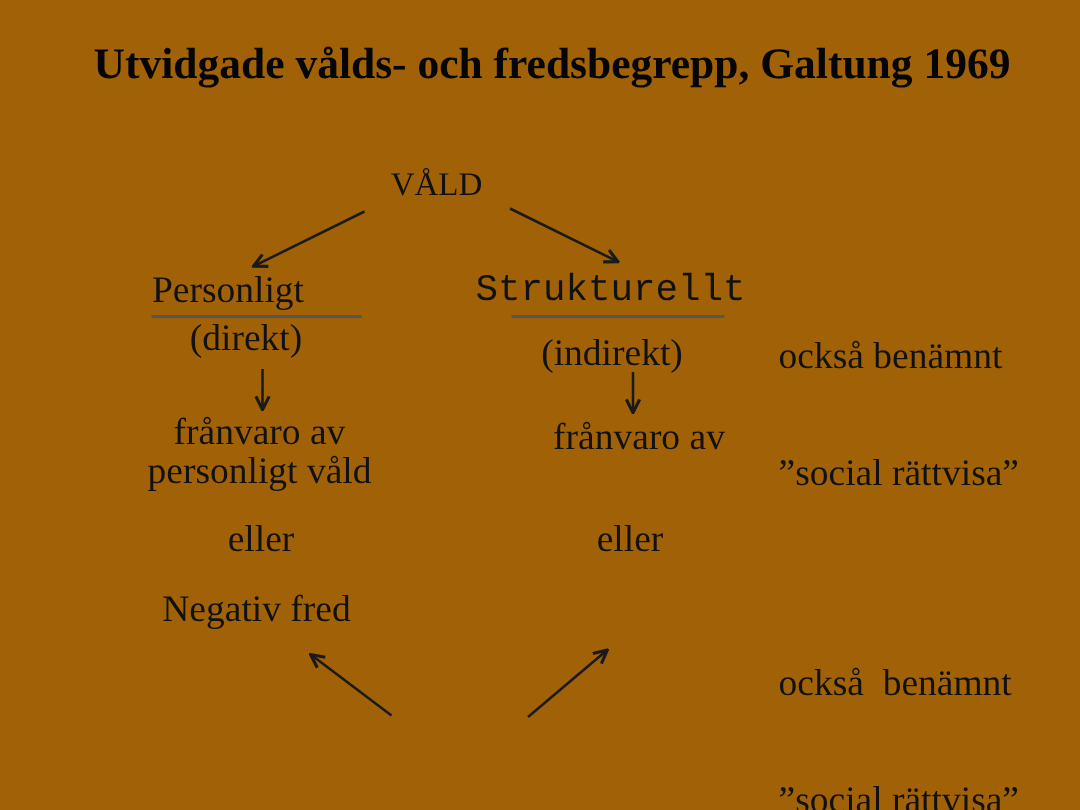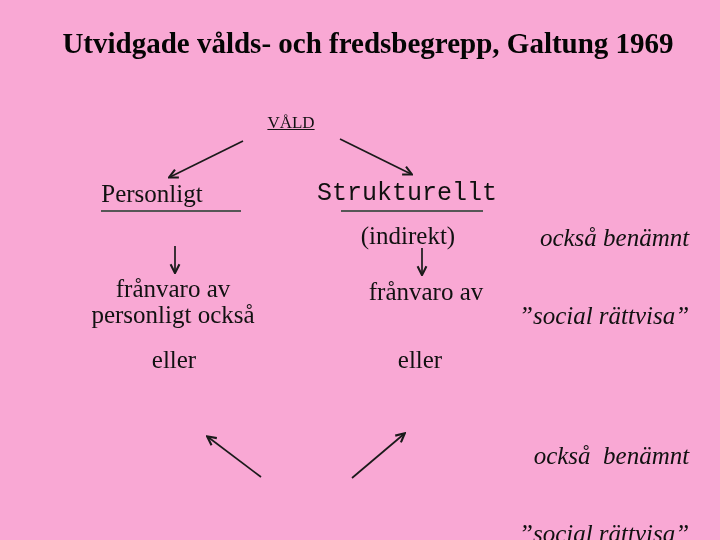--- a/index.html
+++ b/index.html
@@ -11,55 +11,53 @@
     width: 720px;
     height: 540px;
     overflow: hidden;
     position: relative;
     font-family: "Liberation Serif", "DejaVu Serif", serif;
     color: #111111;
   }
   .slide {
     position: absolute;
     inset: 0;
-    background: #f9a8d4;
+    background: #a16207;
   }
   .abs {
     position: absolute;
     white-space: nowrap;
   }
   .ctr {
     transform: translateX(-50%);
     text-align: center;
   }
   .title {
     font-size: 29px;
     font-weight: bold;
     letter-spacing: 0px;
     margin: 0;
     color: #050505;
   }
   .node {
-    font-size: 17px;
+    font-size: 22px;
     line-height: 26px;
-    text-decoration: underline;
   }
   .txt {
     font-size: 25px;
     line-height: 26px;
   }
   .two-line span {
     display: block;
   }
   .note {
     font-size: 25px;
     line-height: 26px;
     white-space: pre;
-    text-align: right;
-    font-style: italic;
+    text-align: left;
   }
   .rule {
     position: absolute;
     height: 2px;
     background: #565656;
   }
   svg.arrow-layer {
     position: absolute;
     left: 0;
     top: 0;
@@ -88,42 +86,44 @@
     <line x1="261" y1="477" x2="208" y2="437" marker-end="url(#ah)"></line>
     <line x1="352" y1="478" x2="404" y2="434" marker-end="url(#ah)"></line>
   </svg>
 
   <h1 class="abs ctr title" style="left:368px; top:27px;">Utvidgade vålds- och fredsbegrepp, Galtung 1969</h1>
 
   <div class="abs ctr node" style="left:291px; top:110px;">VÅLD</div>
 
   <div class="abs ctr txt" style="left:152px; top:181px;">Personligt</div>
   <div class="rule" style="left:101px; top:210px; width:140px;"></div>
+  <div class="abs ctr txt" style="left:164px; top:213px;">(direkt)</div>
 
   <div class="abs ctr txt" style="left:407px; top:181px;font-family:Liberation Mono, monospace;">Strukturellt</div>
   <div class="rule" style="left:341px; top:210px; width:142px;"></div>
   <div class="abs ctr txt" style="left:408px; top:223px;">(indirekt)</div>
 
   <div class="abs note" style="left:519px; top:173px;">
     <span style="display:block">också benämnt</span>
     <span style="display:block">”social rättvisa”</span>
   </div>
 
   <div class="abs ctr txt two-line" style="left:173px; top:276px;">
     <span>frånvaro av</span>
-    <span>personligt också</span>
+    <span>personligt våld</span>
   </div>
 
   <div class="abs ctr txt two-line" style="left:426px; top:279px;">
     <span>frånvaro av</span>
   </div>
 
   <div class="abs ctr txt" style="left:174px; top:347px;">eller</div>
   <div class="abs ctr txt" style="left:420px; top:347px;">eller</div>
 
+  <div class="abs ctr txt" style="left:171px; top:394px;">Negativ fred</div>
 
   <div class="abs note" style="left:519px; top:391px;">
     <span style="display:block">också  benämnt</span>
     <span style="display:block">”social rättvisa”</span>
   </div>
 
 
 </div>
 
 </body></html>

